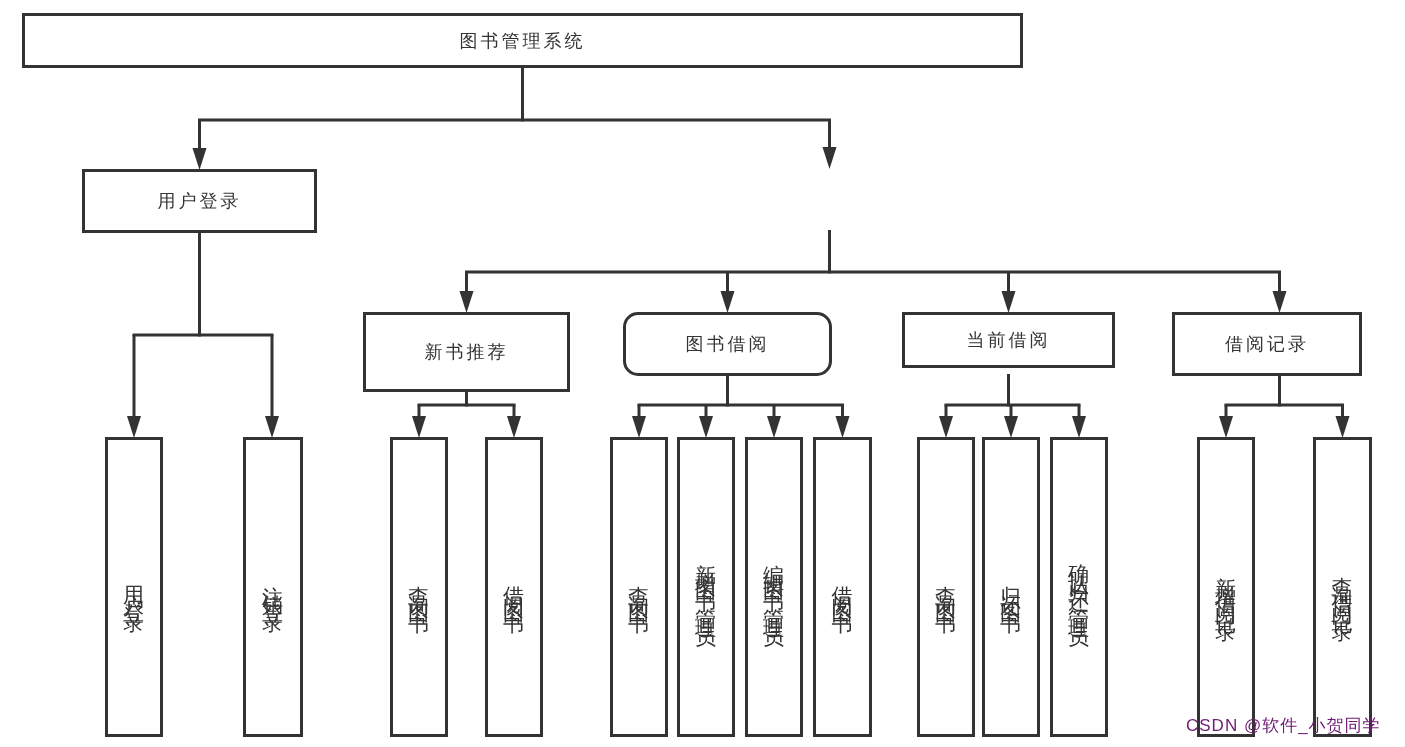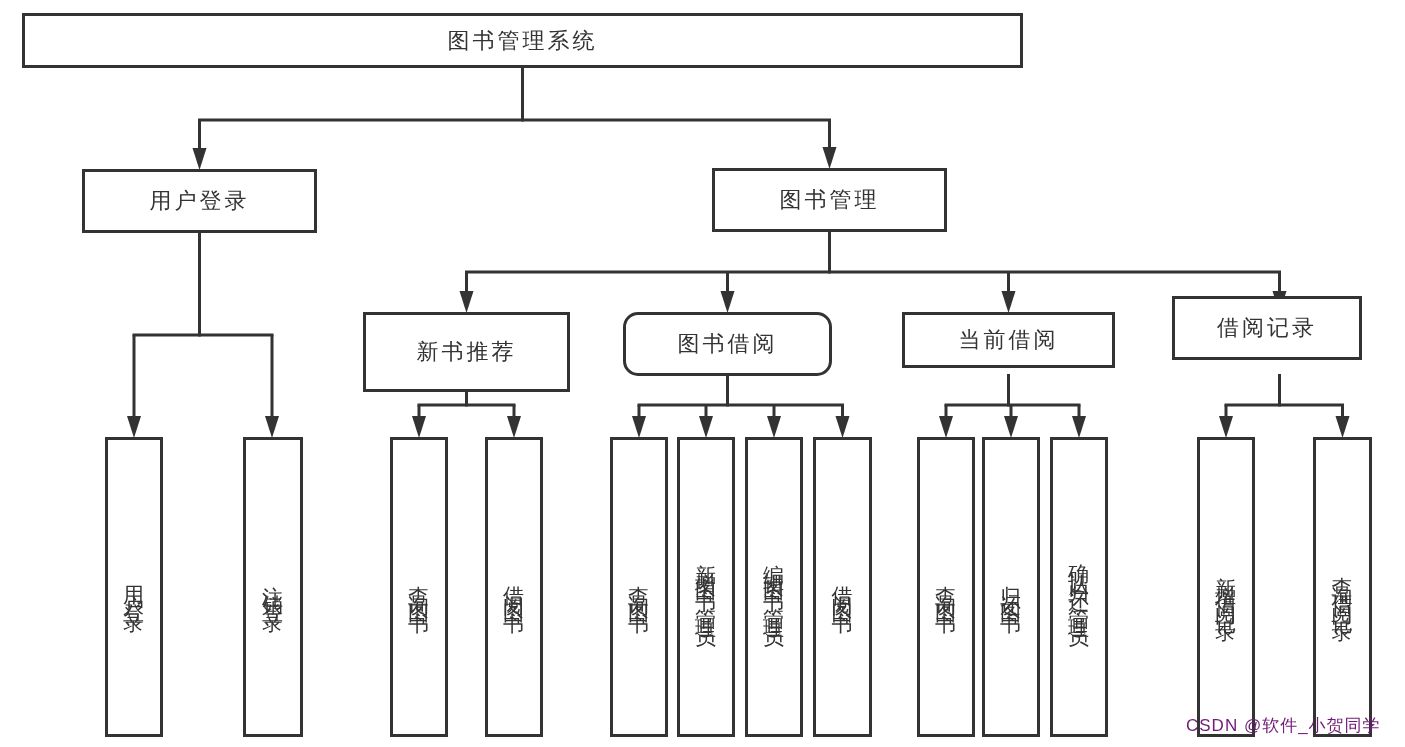--- a/index.html
+++ b/index.html
@@ -26,21 +26,21 @@
     position: absolute;
     box-sizing: border-box;
     border: 3px solid #333333;
     background: #ffffff;
     display: flex;
     align-items: center;
     justify-content: center;
     color: #333333;
   }
   .hlabel {
-    font-size: 22px;
+    font-size: 18px;
     letter-spacing: 3px;
     white-space: nowrap;
     color: #333333;
   }
   .vlabel {
     writing-mode: vertical-rl;
     text-orientation: mixed;
     font-size: 21px;
     letter-spacing: 9px;
     line-height: 1;
@@ -135,34 +135,31 @@
     </g>
   </svg>
 
   <div class="node" style="left:22px; top:13px; width:1001px; height:55px;">
     <span class="hlabel">图书管理系统</span>
   </div>
 
   <div class="node" style="left:82px; top:169px; width:235px; height:64px;">
     <span class="hlabel">用户登录</span>
   </div>
-  <div class="node" style="left:712px; top:168px; width:235px; height:64px;">
-    <span class="hlabel">图书管理</span>
-  </div>
 
   <div class="node" style="left:363px; top:312px; width:207px; height:80px;">
     <span class="hlabel">新书推荐</span>
   </div>
   <div class="node" style="left:623px; top:312px; width:209px; height:64px;border-radius:15px;">
     <span class="hlabel">图书借阅</span>
   </div>
   <div class="node" style="left:902px; top:312px; width:213px; height:56px;">
     <span class="hlabel">当前借阅</span>
   </div>
-  <div class="node" style="left:1172px; top:296px; width:190px; height:64px;align-items:center;">
+  <div class="node" style="left:1172px; top:312px; width:190px; height:64px;align-items:center;">
     <span class="hlabel">借阅记录</span>
   </div>
 
   <div class="node" style="left:105px; top:437px; width:58px; height:300px;">
     <span class="vlabel">用户登录</span>
   </div>
   <div class="node" style="left:243px; top:437px; width:60px; height:300px;">
     <span class="vlabel">注销登录</span>
   </div>
 

